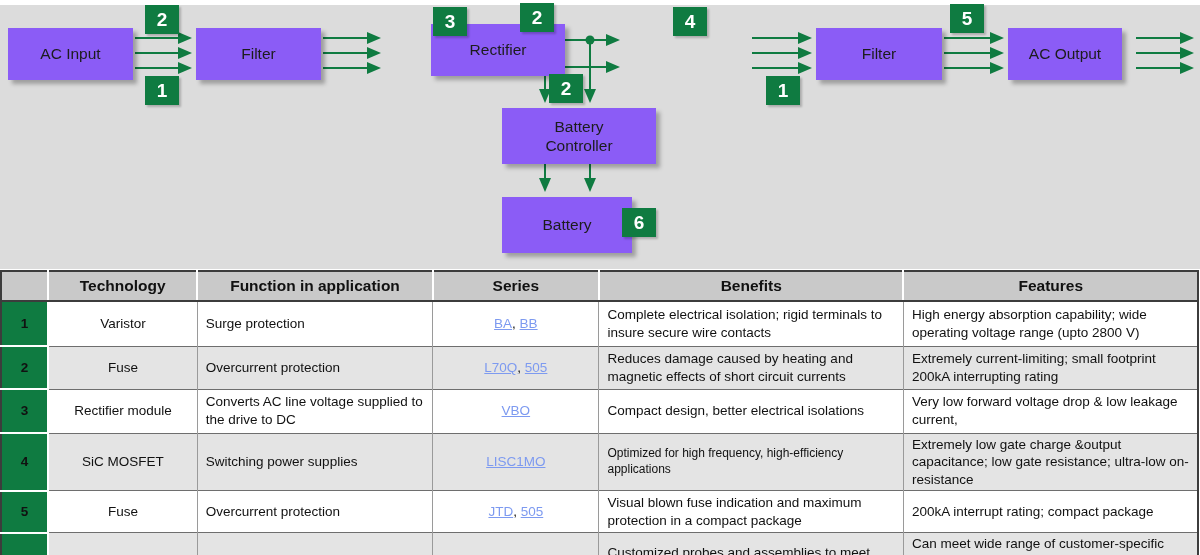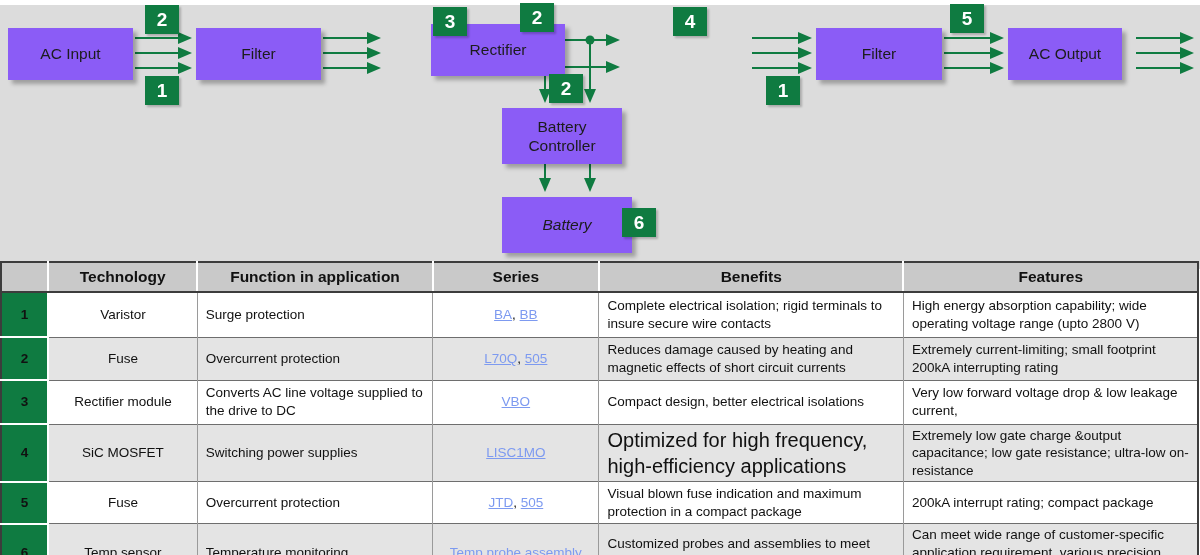--- a/index.html
+++ b/index.html
@@ -16,50 +16,50 @@
   .badge{position:absolute;width:34px;height:29px;background:#0f7b41;color:#fff;
          z-index:3;display:flex;align-items:center;justify-content:center;
          font-size:19px;font-weight:bold;box-shadow:2px 2px 2px rgba(0,0,0,0.22);}
   
   .blk-ac-input {left:8px;   top:23px; width:125px;height:52px;}
   .blk-filter1  {left:196px; top:23px; width:125px;height:52px;}
   .blk-rectifier{left:385px; top:19px; width:134px;height:52px;margin-left:46px;}
   .blk-inverter {left:624px; top:23px; width:126px;height:52px;}
   .blk-filter2  {left:816px; top:23px; width:126px;height:52px;}
   .blk-ac-output{left:1008px;top:23px; width:114px;height:52px;}
-  .blk-batt-ctrl{left:502px; top:103px;width:120px;height:56px;}
-  .blk-battery  {left:502px; top:192px;width:130px;height:56px;font-style:italic;}
+  .blk-batt-ctrl{left:502px; top:103px;width:154px;height:56px;}
+  .blk-battery  {left:502px; top:192px;width:130px;height:56px;}
   
   .b0{left:145px;top:0px;}   .b1{left:145px;top:71px;}
   .b2{left:433px;top:2px;}   .b3{left:520px;top:-2px;}
   .b4{left:673px;top:2px;}   .b5{left:766px;top:71px;}
   .b6{left:950px;top:-1px;}  .b7{left:549px;top:69px;}
   .b8{left:622px;top:203px;}
 
   
-  .table-wrap{position:absolute;left:0;top:261px;width:1200px;height:286px;}
+  .table-wrap{position:absolute;left:0;top:270px;width:1200px;height:286px;}
   table.app{border-collapse:collapse;table-layout:fixed;width:1199px;
             border:2px solid #3c3c3c;background:#fff;}
   table.app th{background:#c9c9c9;font-size:15.5px;font-weight:bold;color:#111;
                height:28px;text-align:center;border-left:2px solid #fff;
                border-bottom:2px solid #3c3c3c;padding:0 4px;}
   table.app th:first-child{border-left:none;}
   table.app td{font-size:13.5px;color:#111;vertical-align:middle;
                border-top:1px solid #6e6e6e;border-left:1px solid #9a9a9a;
                padding:2px 8px;line-height:1.3;}
   table.app tr:first-child td{border-top:none;}
   table.app tr:nth-child(even) td{background:#e4e4e4;}
   td.num{background:#0f7b41 !important;color:#fff;font-weight:bold;font-size:17px;
          text-align:center;border-top:2px solid #fff !important;
          border-left:none !important;border-right:2px solid #fff;padding:0;}
   table.app tr:first-child td.num{border-top:none !important;}
   td.tech{text-align:center;margin-left:40px;}
   td.series{text-align:center;}
   td.series a{color:#7d9af0;}
-  table.app tr:nth-child(4) td.benefits{font-size:20px;}
+  table.app tr:nth-child(4) td.benefits{font-size:12px;}
   
   tr.h1 td{height:39px;} tr.h2 td{height:37px;} tr.h3 td{height:38px;}
   tr.h4 td{height:40px;} tr.h5 td{height:36px;} tr.h6 td{height:51px;}
 </style>
 </head>
 <body>
 
 <div class="stage">
 
   <div class="diagram">

